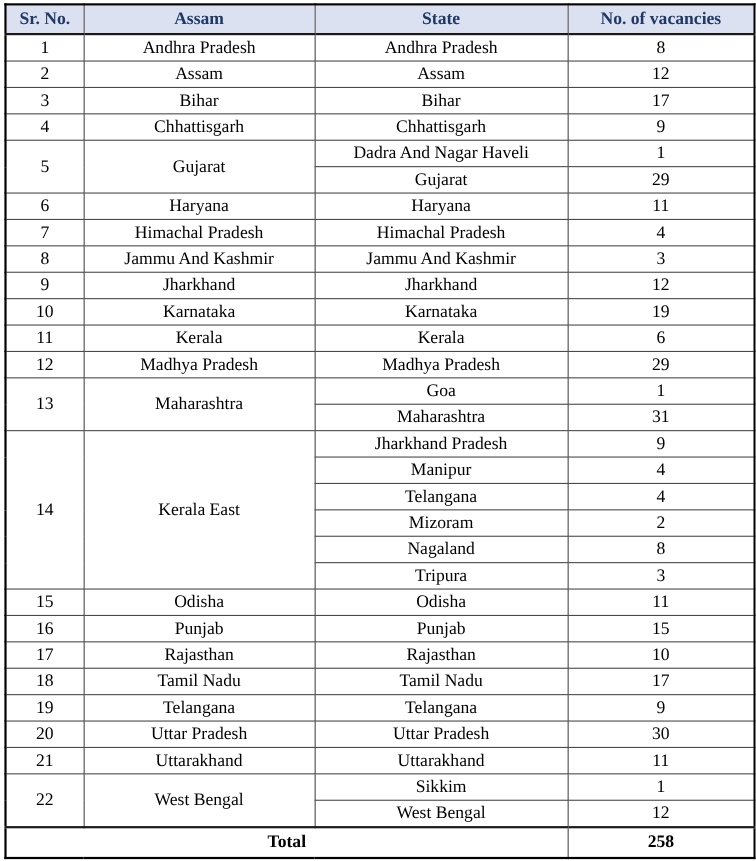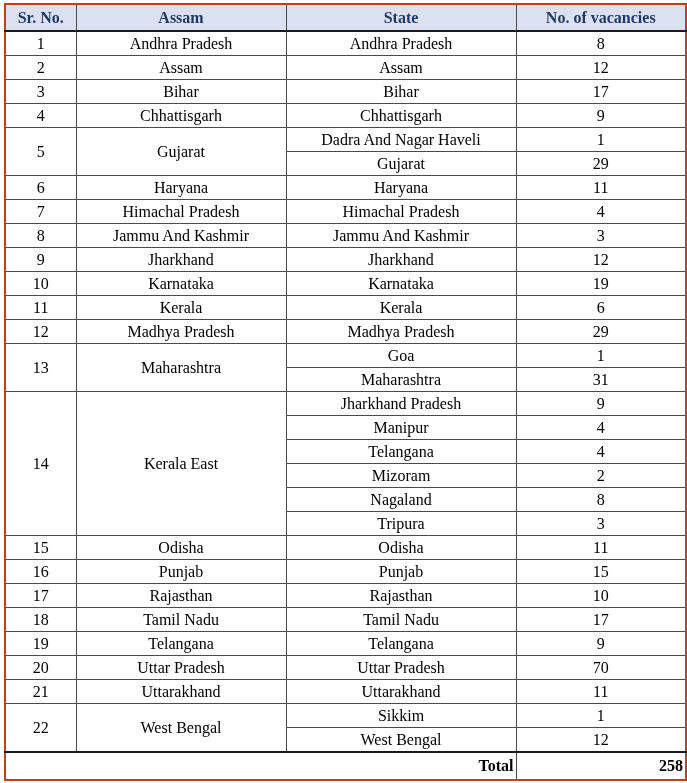--- a/index.html
+++ b/index.html
@@ -13,21 +13,21 @@
     height: 783px;
     box-sizing: border-box;
     padding: 3px 2px 3px 4px;
     background: #ffffff;
     font-family: "Liberation Serif", serif;
   }
   table.vacancy-table {
     border-collapse: collapse;
     table-layout: fixed;
     width: 681px;
-    border: 2px solid #c2410c;
+    border: 2px solid #000000;
   }
   col.col-sr        { width: 71px; }
   col.col-circle    { width: 210px; }
   col.col-state     { width: 230px; }
   col.col-vacancies { width: 170px; }
   th, td {
     border: 1px solid #4a4a4a;
     text-align: center;
     vertical-align: middle;
     padding: 0 2px;
@@ -45,21 +45,20 @@
   }
   tbody td {
     height: 23px;
     background: #ffffff;
   }
   tfoot td {
     height: 26px;
     font-weight: bold;
     background: #ffffff;
     border-top: 2px solid #1a1a1a;
-    text-align: right;
   }
 </style>
 </head>
 <body>
 
 <div class="page">
   <table class="vacancy-table">
     <colgroup>
       <col class="col-sr">
       <col class="col-circle">
@@ -214,21 +213,21 @@
         <tr>
           <td rowspan="1">19</td>
           <td rowspan="1">Telangana</td>
           <td>Telangana</td>
           <td>9</td>
         </tr>
         <tr>
           <td rowspan="1">20</td>
           <td rowspan="1">Uttar Pradesh</td>
           <td>Uttar Pradesh</td>
-          <td>70</td>
+          <td>30</td>
         </tr>
         <tr>
           <td rowspan="1">21</td>
           <td rowspan="1">Uttarakhand</td>
           <td>Uttarakhand</td>
           <td>11</td>
         </tr>
         <tr>
           <td rowspan="2">22</td>
           <td rowspan="2">West Bengal</td>

